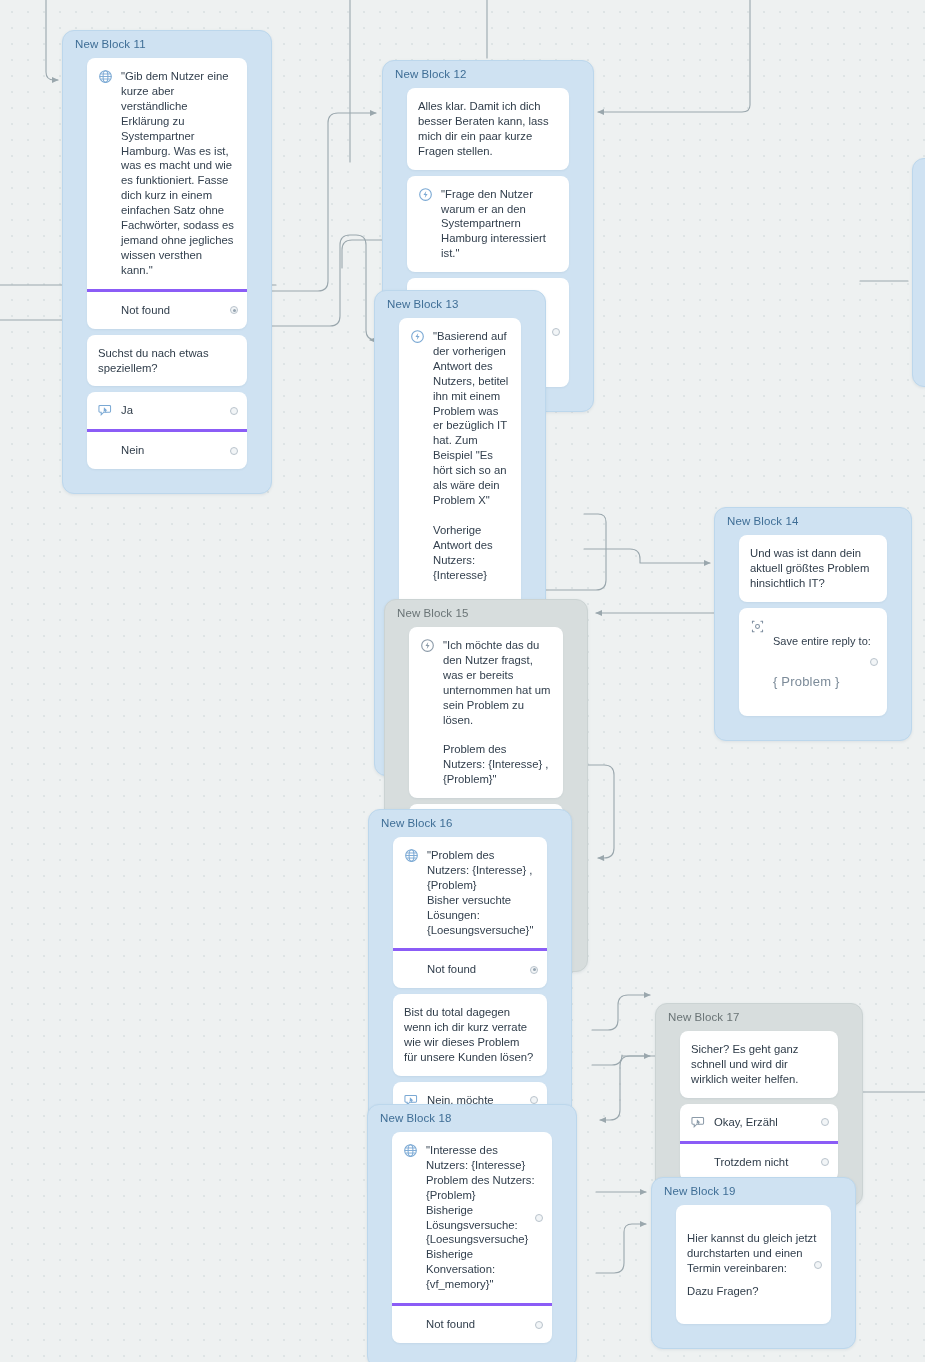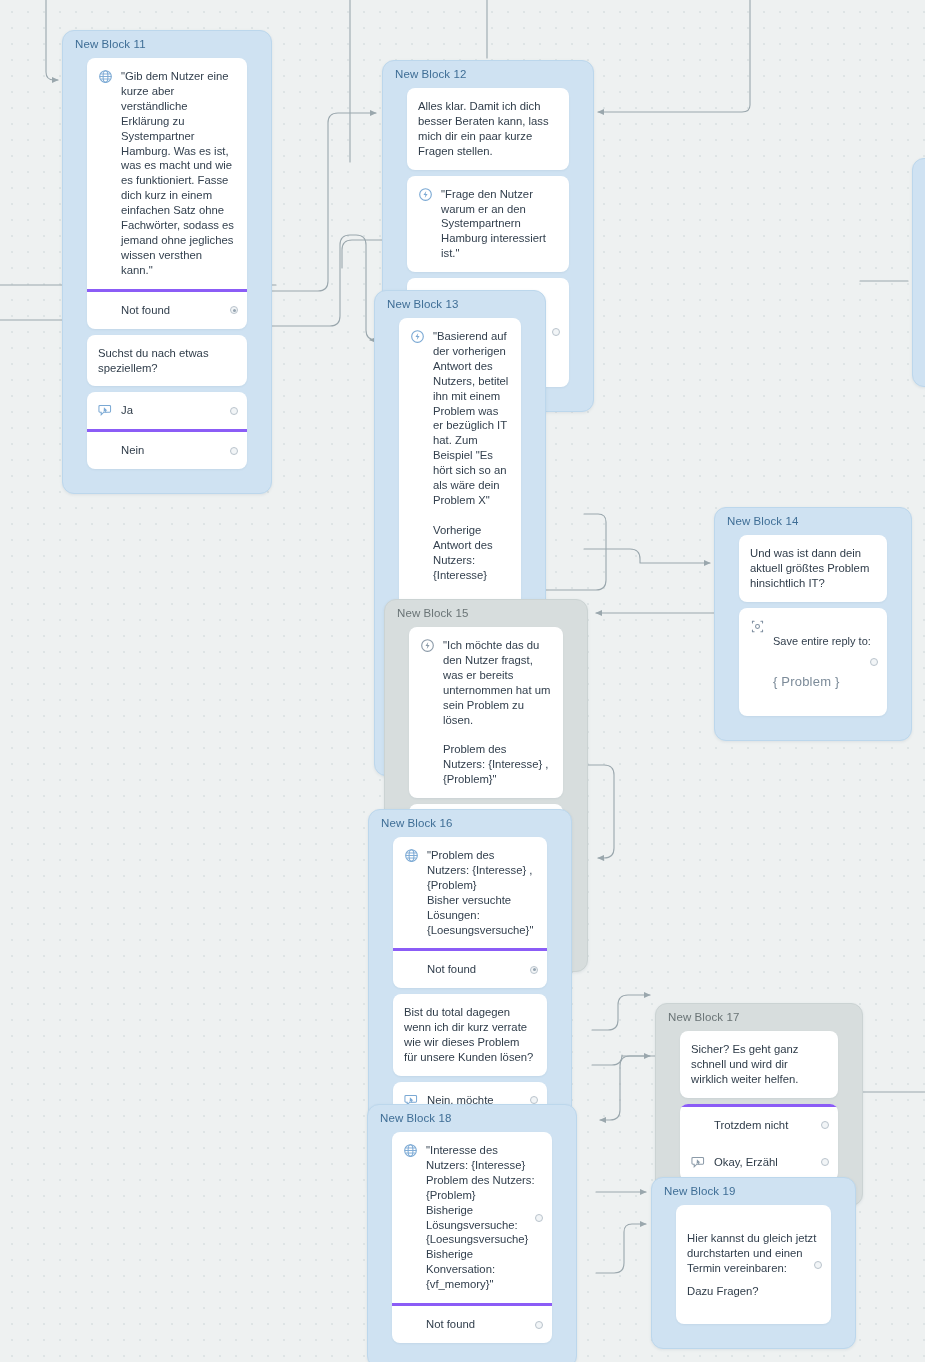--- a/index.html
+++ b/index.html
@@ -390,32 +390,32 @@
   <div class="block grey" style="left:655px; top:956px; width:208px;margin-top:47px;">
     <div class="block-title">New Block 17</div>
 
     <div class="card">
       <div class="row">
         <span class="txt plain">Sicher? Es geht ganz schnell und wird dir wirklich weiter helfen.</span>
       </div>
     </div>
 
     <div class="card">
-      <div class="row divided indent">
-        <span class="txt plain">Trotzdem nicht</span>
-        <span class="port"></span>
-      </div>
       <div class="row">
         <span class="ico">
           <svg viewBox="0 0 16 16">
               <path d="M2 2.6h10.4a1 1 0 0 1 1 1v5.2a1 1 0 0 1-1 1H6.2L3.4 12.6V9.8H2a1 1 0 0 1-1-1V3.6a1 1 0 0 1 1-1z" fill="none" stroke="#8b9aa8" stroke-width="1.1"></path>
               <path d="M6.3 4.6l3.6 3.3-1.7.3.9 1.8-.9.4-.9-1.8-1.3 1.1z" fill="#8b9aa8"></path>
             </svg>
         </span>
         <span class="txt plain">Okay, Erzähl</span>
+        <span class="port"></span>
+      </div>
+      <div class="row divided indent">
+        <span class="txt plain">Trotzdem nicht</span>
         <span class="port"></span>
       </div>
     </div>
   </div>
 
   <div class="block blue" style="left:367px; top:1104px; width:210px;">
     <div class="block-title">New Block 18</div>
 
     <div class="card">
       <div class="row">

